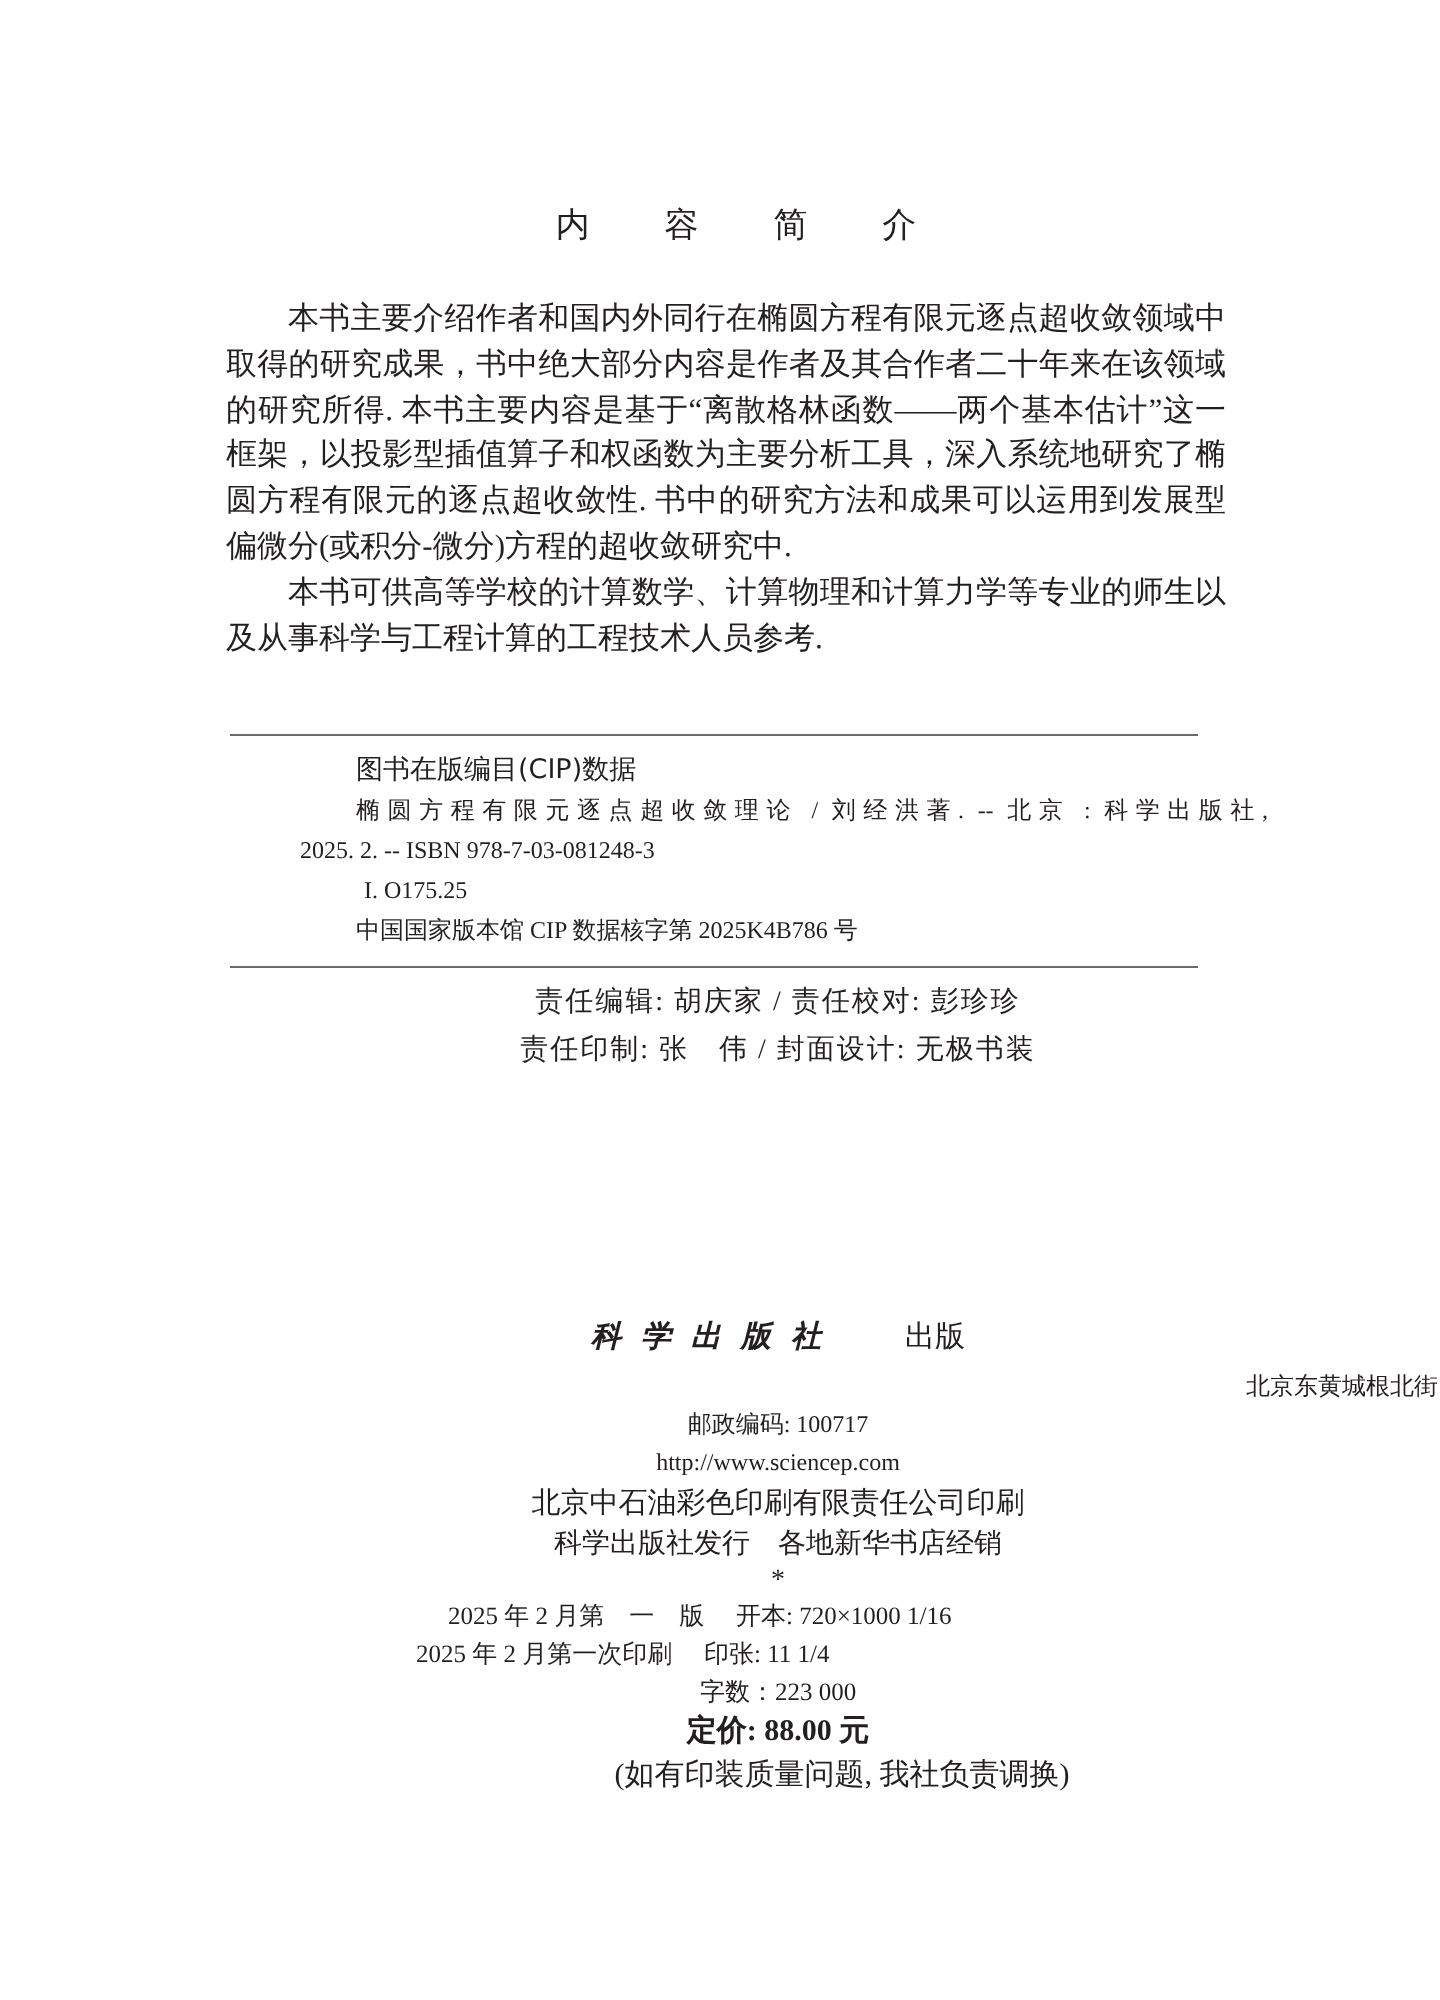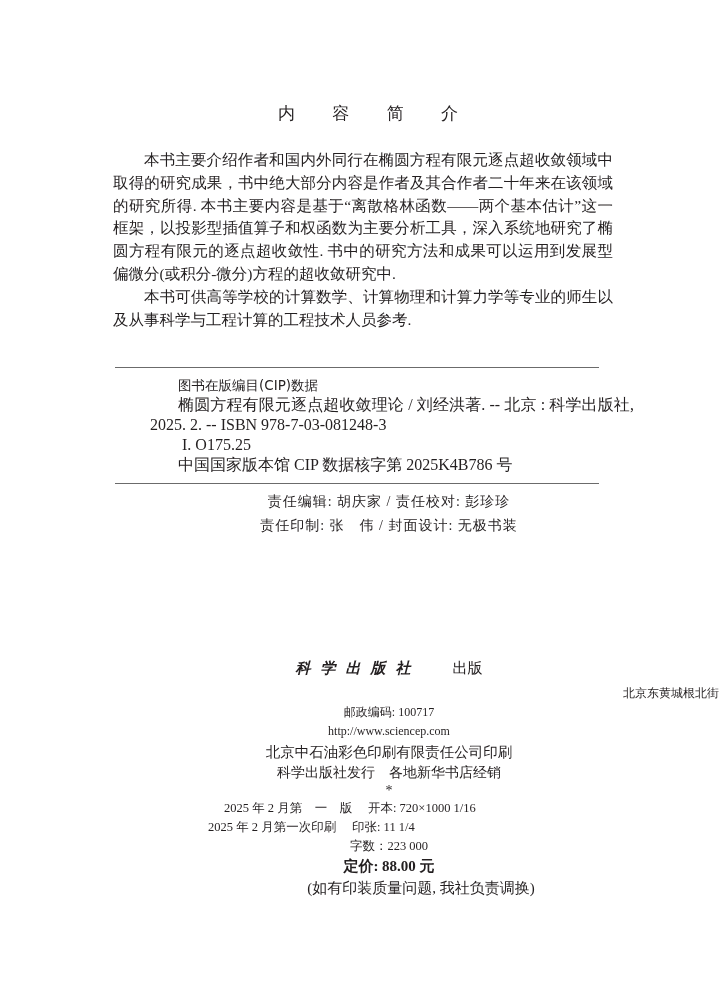--- a/index.html
+++ b/index.html
@@ -15,21 +15,21 @@
     
     .abstract { position: absolute; left: 113px; top: 149px; width: 500px; }
     .abstract .ln { display: block; font-size: 15.5px; line-height: 22.8px; height: 22.8px;
                     white-space: nowrap; overflow: visible; text-align: justify; text-align-last: justify; }
     .abstract .ln.indent { padding-left: 31px; }
     .abstract .ln.last { text-align: center; text-align-last: left; }
 
     
     .rule { position: absolute; left: 115px; width: 484px; height: 1px; background: #6b6b6b; }
     .cip { position: absolute; left: 115px; top: 375px; width: 484px; margin-left: 35px; }
-    .cip .ln { display: block; font-size: 16px; line-height: 20px; height: 20px; white-space: nowrap; }
+    .cip .ln { display: block; font-size: 12px; line-height: 20px; height: 20px; white-space: nowrap; }
     .cip .heading { padding-left: 28px; font-family: "DejaVu Sans", "Liberation Sans", sans-serif;
                     font-size: 13.5px; }
     .cip .title-line { padding-left: 28px; text-align: justify; text-align-last: justify; }
     .cip .isbn { padding-left: 0; }
     .cip .class { padding-left: 32px; }
     .cip .record { padding-left: 28px; }
 
     
     .credit { font-size: 14px; line-height: 20px; letter-spacing: 1px; }
 

